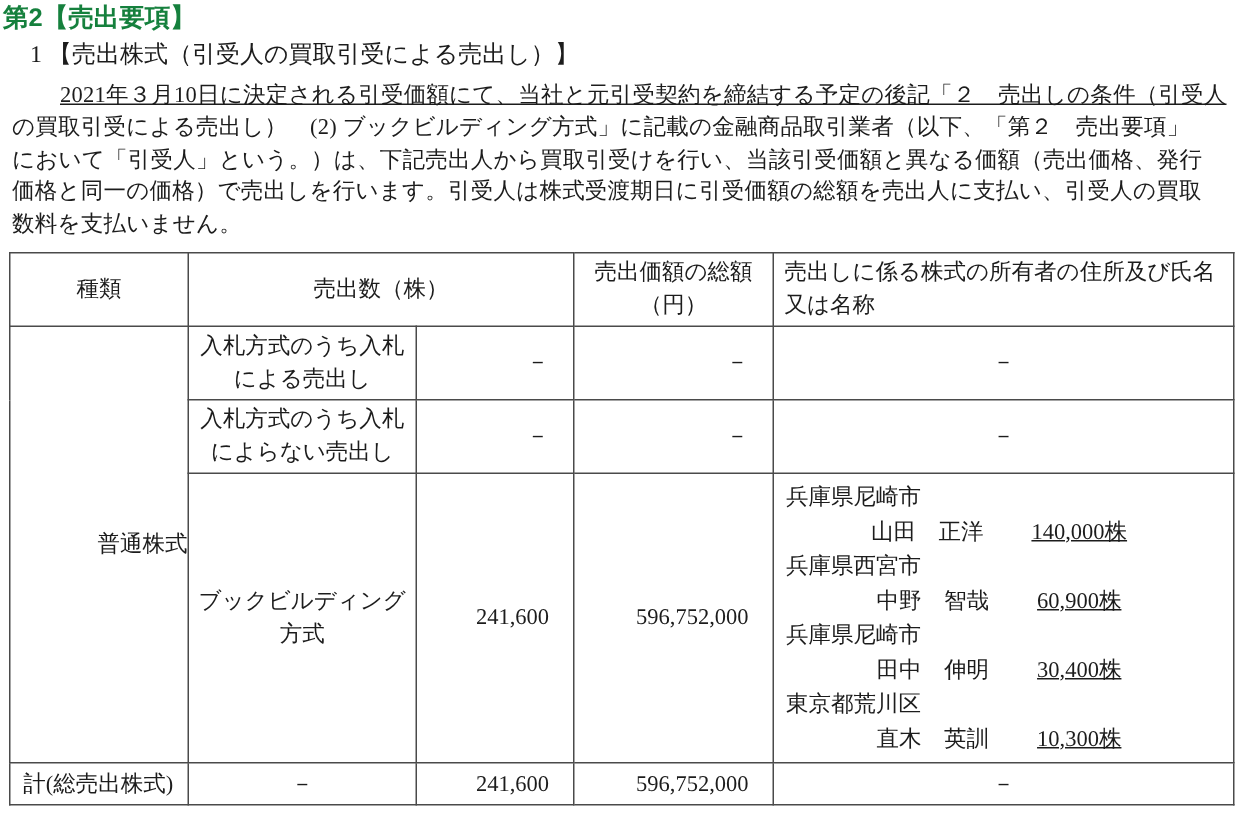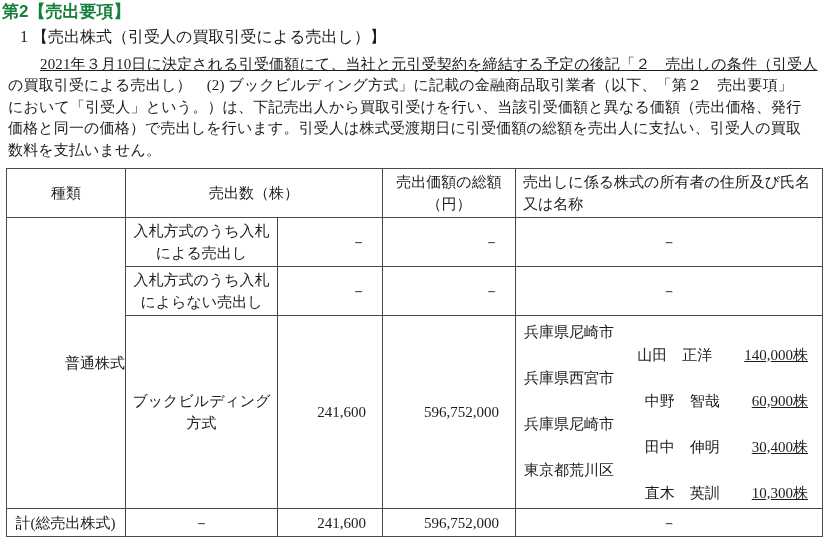--- a/index.html
+++ b/index.html
@@ -54,21 +54,21 @@
   tr.row-t  { height:28px; }
 
   th.ctr { text-align:center; }
   th.owner-h { text-align:left; padding:2px 10px 2px 7px; line-height:20px; }
   td.kind { text-align:right; padding-left:10px;font-family:Liberation Serif, serif; }
   td.lbl  { text-align:center; padding:2px 6px; }
   td.num  { text-align:right; padding-right:16px; }
   td.ctr  { text-align:center; }
   td.owner-cell { vertical-align:top; padding:3px 14px 2px 8px; }
   .addr   { line-height:23px; text-align:left; }
-  .holder { line-height:23px; display:flex; justify-content:flex-end;gap:32px; }
+  .holder { line-height:23px; display:flex; justify-content:center;gap:32px; }
   .holder .nm  { text-align:left; }
   .holder .shr { text-align:right;text-decoration:underline; }
 </style>
 </head>
 <body>
 
 <div class="page">
 
   <div class="h1">第2【売出要項】</div>
   <div class="h2">1 【売出株式（引受人の買取引受による売出し）】</div>

